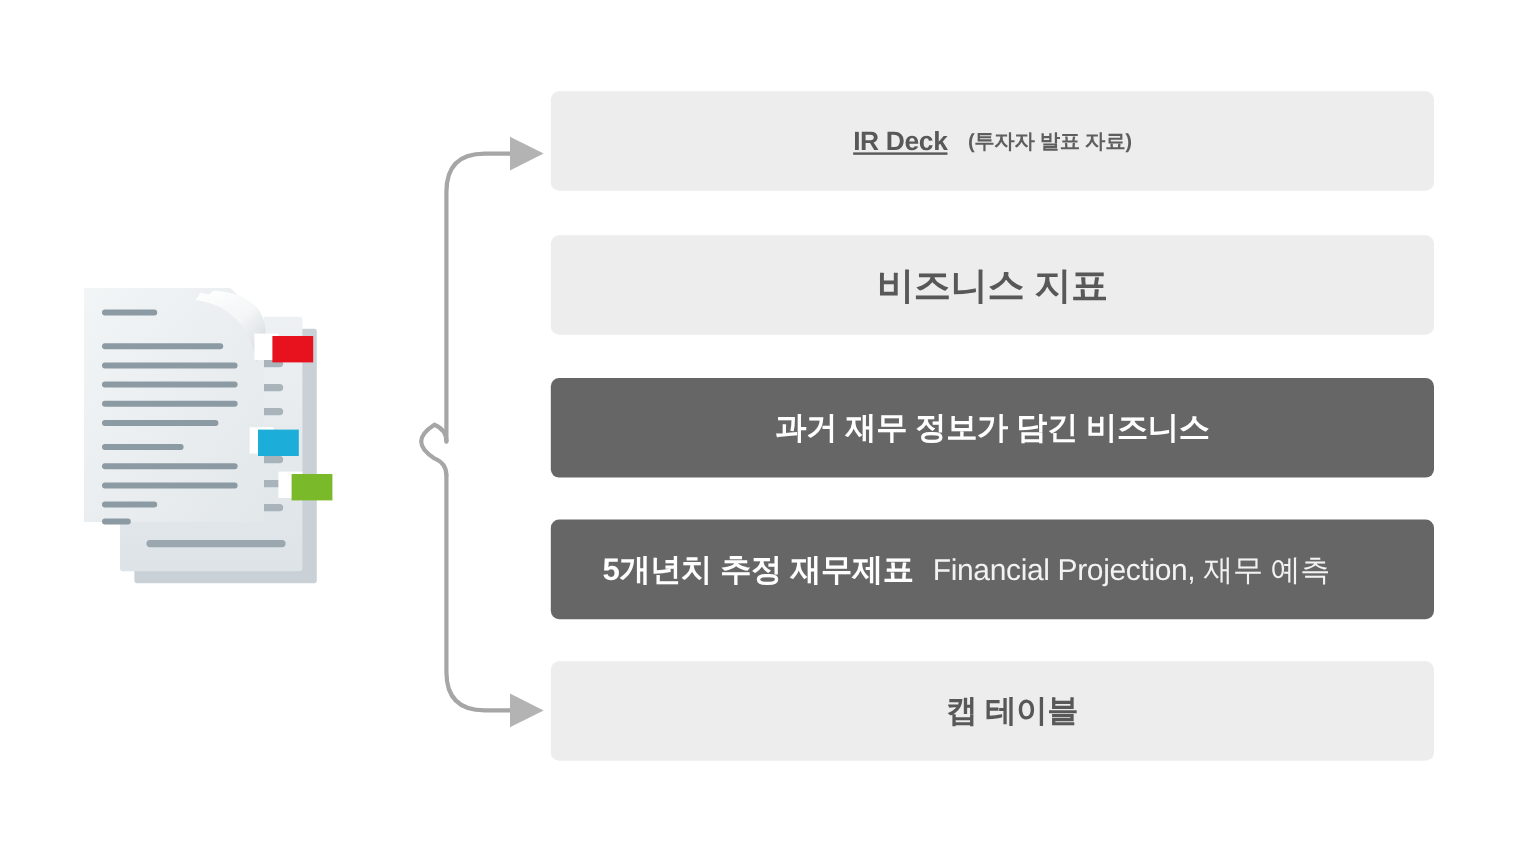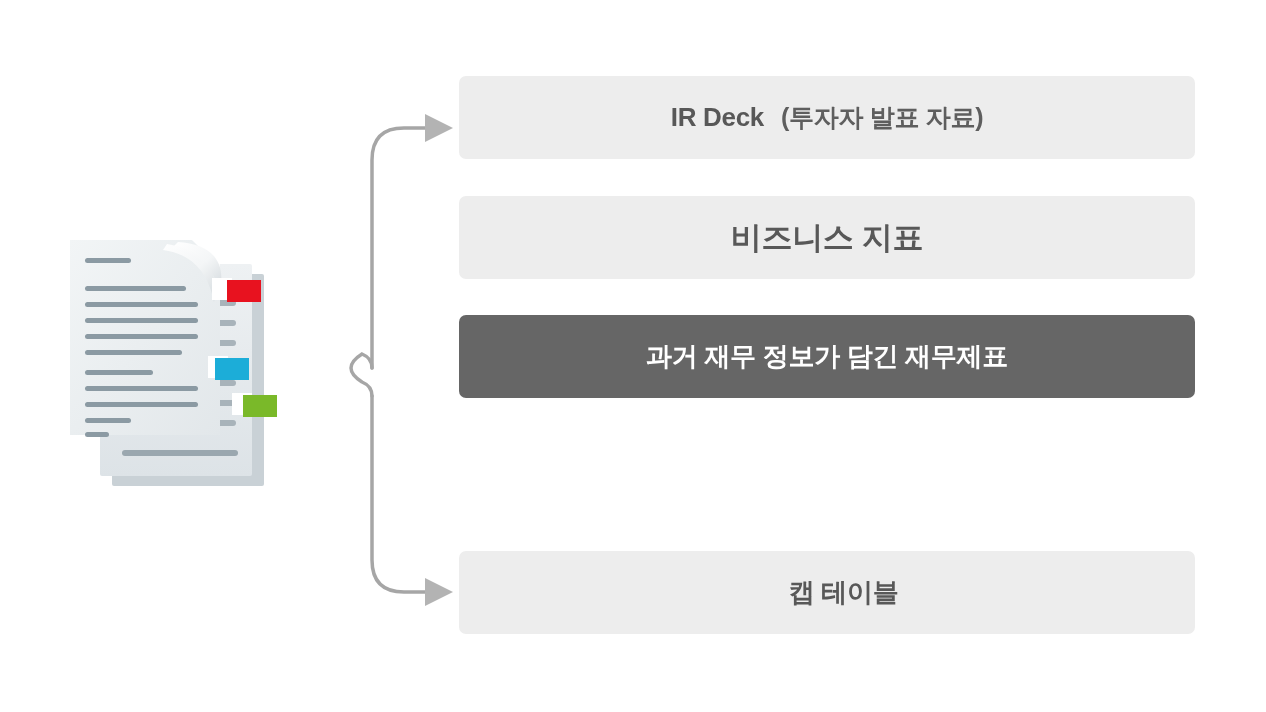--- a/index.html
+++ b/index.html
@@ -80,22 +80,22 @@
   .dark .t-main  { color: #ffffff; }
   .dark .t-sub   { color: #f2f2f2; }
 
   
   #bar-1 { top: 76px;  height: 83px; }
   #bar-2 { top: 196px; height: 83px; }
   #bar-3 { top: 315px; height: 83px; }
   #bar-4 { top: 433px; height: 83px; }
   #bar-5 { top: 551px; height: 83px; padding-left: 33px; }
 
-  #bar-1 .t-main { font-size: 26px; }
-  #bar-1 .t-sub  { font-size: 25px; font-weight: bold; margin-left: 17px; }
+  #bar-1 .t-main { font-size: 22px; text-decoration: underline; }
+  #bar-1 .t-sub  { font-size: 17px; font-weight: bold; margin-left: 17px; }
 
   #bar-2 .t-main { font-size: 31px; }
 
   #bar-3 .t-main { font-size: 26px; }
 
   #bar-4 .t-main { font-size: 26px; }
   #bar-4 .t-sub  { font-size: 25px; font-weight: normal; margin-left: 16px; }
 
   #bar-5 .t-main { font-size: 26px; }
   #bar-5 .t-sub  { font-size: 21px; font-weight: bold; margin-left: 7px; }
@@ -183,21 +183,25 @@
   <div id="bar-1" class="bar light center">
     <span class="t-main">IR Deck</span>
     <span class="t-sub">(투자자 발표 자료)</span>
   </div>
 
   <div id="bar-2" class="bar light center">
     <span class="t-main">비즈니스 지표</span>
   </div>
 
   <div id="bar-3" class="bar dark center">
-    <span class="t-main">과거 재무 정보가 담긴 재무제표</span>
-  </div>
-
+    <span class="t-main">과거 재무 정보가 담긴 비즈니스</span>
+  </div>
+
+  <div id="bar-4" class="bar dark leftpad">
+    <span class="t-main">5개년치 추정 재무제표</span>
+    <span class="t-sub">Financial Projection, 재무 예측</span>
+  </div>
 
   <div id="bar-5" class="bar light center">
     <span class="t-main">캡 테이블</span>
   </div>
 
 </div>
 
 </body></html>

